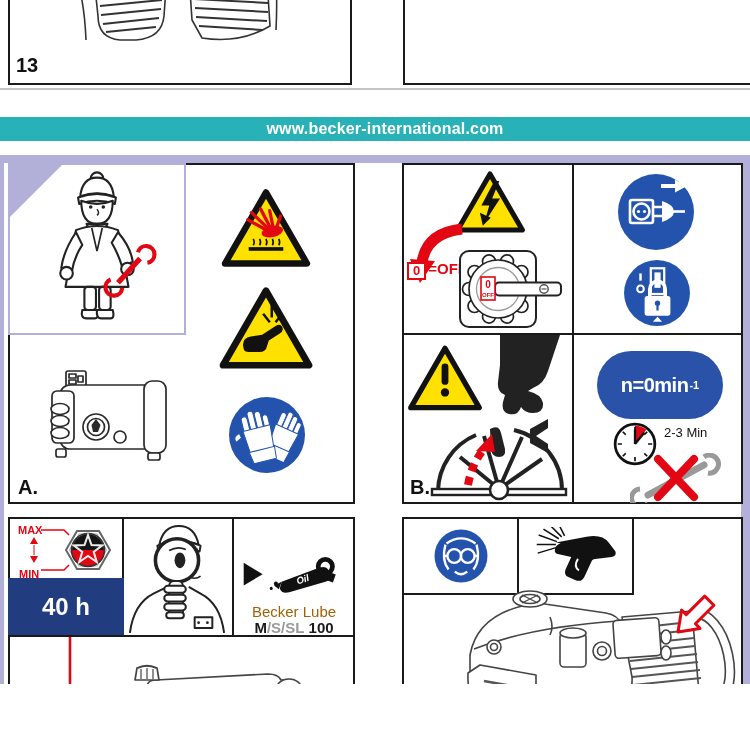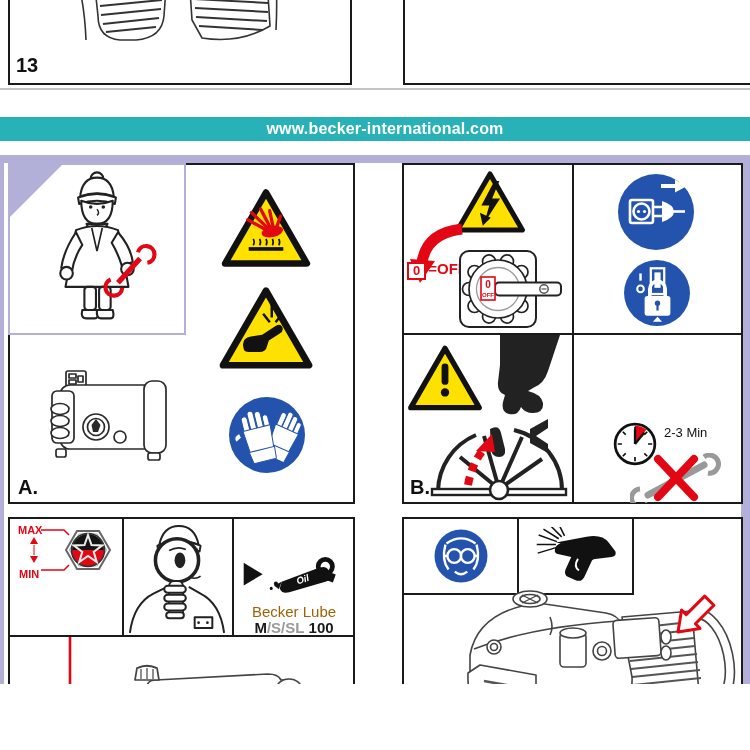--- a/index.html
+++ b/index.html
@@ -249,20 +249,24 @@
       <rect x="6" y="154" width="134" height="6" fill="#fff" stroke="#222" stroke-width="2.4"></rect>
       <circle cx="73" cy="155" r="9" fill="#fff" stroke="#222" stroke-width="2.6"></circle>
       <path d="M74,0 h60 l-12,36 q-4,13 -15,17 l-5,3 q13,3 15,12 q1,10 -10,10 q-8,0 -12,-6 q-3,9 -12,7 q-8,-2 -6,-12 l2,-7 q-8,-3 -7,-13 l2,-17 z" fill="#222"></path>
       <path d="M64,94 q9,-5 11,4 l4,16 q1,8 -6,8 q-7,0 -8,-8 z" fill="#222"></path>
       <polygon points="104,94 122,84 122,93 110,101 122,109 122,118 104,108" fill="#222"></polygon>
       <path d="M42,150 Q46,128 58,114" stroke="#e30613" stroke-width="8" stroke-dasharray="8 6" fill="none"></path>
       <polygon points="50,116 66,99 69,117" fill="#e30613"></polygon>
     </svg>
     <span class="fig-label" style="position:absolute;left:6px;top:311px;">B.</span>
 
+    <div class="pill" style="left:193px;top:186px;width:126px;height:68px;">
+      <span class="t">n=0min</span>
+        <sup>-1</sup>
+    </div>
     <svg style="position:absolute;left:208px;top:256px;width:46px;height:46px;" viewBox="0 0 44 44">
       <circle cx="22" cy="22" r="19" fill="#fff" stroke="#111" stroke-width="2.6"></circle>
       <path d="M22,22 L22,4.5 A17.5,17.5 0 0 1 33,8.2 Z" fill="#e30613"></path>
       <g stroke="#111" stroke-width="1.6">
         <path d="M22,5.5 v4 M22,34.5 v4 M5.5,22 h4 M34.5,22 h4 M10.3,10.3 l2.8,2.8 M30.9,30.9 l2.8,2.8 M10.3,33.7 l2.8,-2.8 M30.9,13.1 l2.8,-2.8"></path>
       </g>
       <path d="M22,22 L22,8" stroke="#111" stroke-width="2.2"></path>
       <path d="M22,22 L31,11" stroke="#111" stroke-width="2.2"></path>
     </svg>
     <span class="time-label" style="left:260px;top:260px;">2-3 Min</span>
@@ -289,20 +293,23 @@
       <polygon points="24,18 20,25 28,25" fill="#e30613"></polygon>
       <polygon points="24,44 20,37 28,37" fill="#e30613"></polygon>
       <path d="M24,26 V36" stroke="#e30613" stroke-width="1"></path>
       <polygon points="100,31 89,12 67,12 56,31 67,50 89,50" fill="#fff" stroke="#666" stroke-width="2"></polygon>
       <polygon points="96.5,31 87,15 69,15 59.5,31 69,47 87,47" fill="#fff" stroke="#b5b5b5" stroke-width="1.2"></polygon>
       <circle cx="78" cy="31" r="16" fill="#151515"></circle>
       <path d="M62,31 A16,16 0 0 0 94,31 Z" fill="#e30613"></path>
       <circle cx="78" cy="31" r="16.5" fill="none" stroke="#333" stroke-width="1.6"></circle>
       <polygon points="78,16 81.5,26.1 92.3,26.4 83.7,32.9 86.8,43.1 78,37 69.2,43.1 72.3,32.9 63.7,26.4 74.5,26.1" fill="none" stroke="#ededed" stroke-width="2"></polygon>
     </svg>
+    <div class="interval-box" style="left:-2px;top:59px;width:116px;height:57px;">
+      <span>40 h</span>
+    </div>
 
     <svg style="position:absolute;left:114px;top:2px;width:106px;height:112px;" viewBox="0 0 108 114">
       <g fill="#fff" stroke="#222" stroke-width="2" stroke-linejoin="round">
         <path d="M36,24 Q40,5 56,5 Q72,5 76,24 Q56,16 36,24 Z"></path>
         <path d="M34,25 Q56,16 78,25 L77,31 Q56,23 35,31 Z"></path>
         <path d="M6,114 Q10,84 30,74 L44,67" fill="none"></path>
         <path d="M102,114 Q98,84 78,74 L66,67" fill="none"></path>
         <path d="M74,28 Q78,48 66,56" fill="none"></path>
         <circle cx="54" cy="40" r="22" stroke-width="3.6"></circle>
         <rect x="46" y="61" width="14" height="37" rx="5"></rect>

